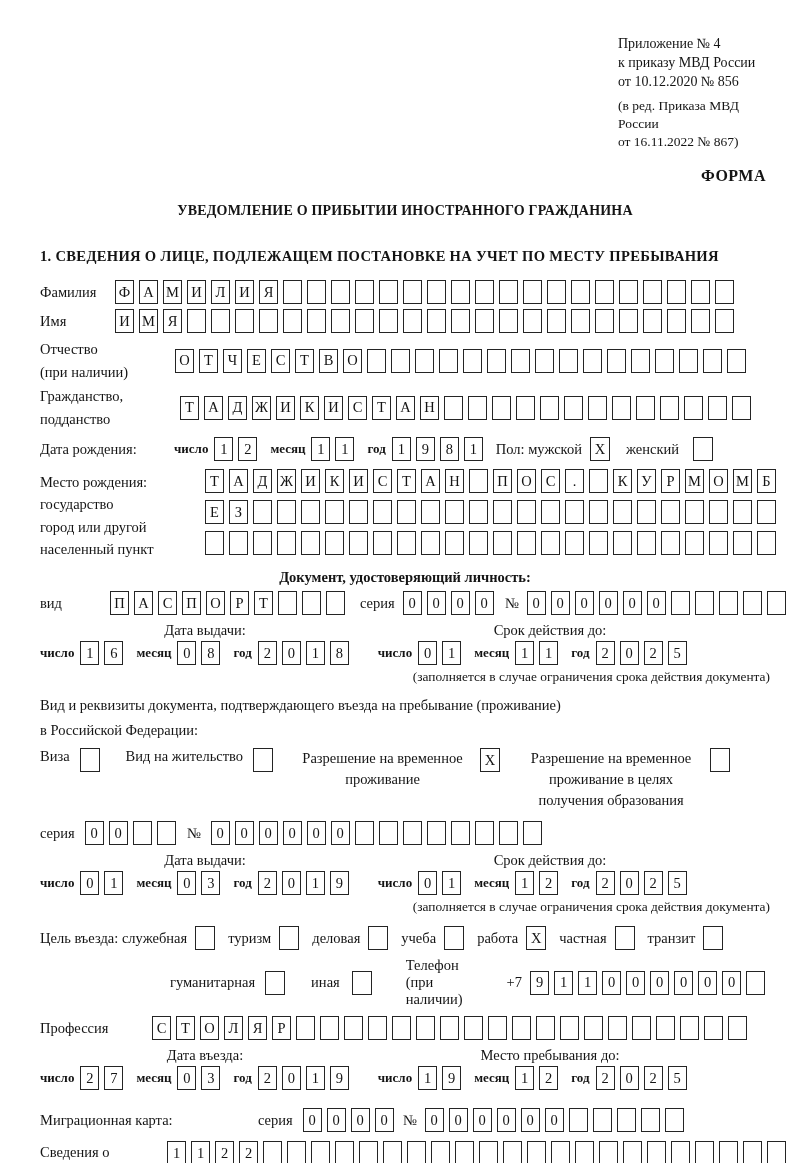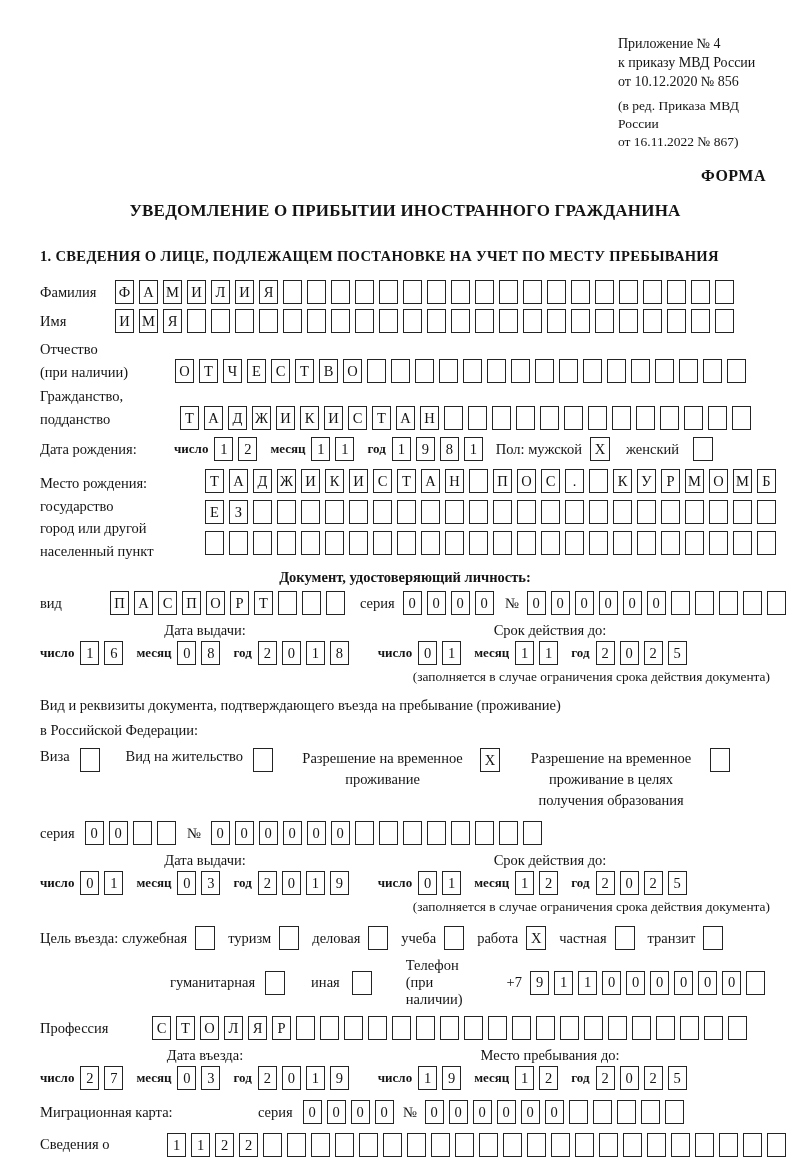--- a/index.html
+++ b/index.html
@@ -3,26 +3,26 @@
 <meta charset="utf-8">
 <style>
   html,body { margin:0; padding:0; background:#fff; }
   .page { width:800px; height:1163px; box-sizing:border-box; padding:34px 30px 10px 40px;
           background:#fff; color:#141414; font-family:"Liberation Serif", serif; overflow:hidden; }
 
   
   .appendix { margin-left:578px; font-size:14px; line-height:19px; }
   .revision { margin-left:578px; font-size:13.5px; line-height:18px; margin-top:6px; }
   .forma { text-align:right; padding-right:4px; font-weight:bold; font-size:16px; margin-top:16px; letter-spacing:.5px; }
-  .title { text-align:center; font-weight:bold; font-size:17px; line-height:24px; margin-top:14px; letter-spacing:.2px; }
+  .title { text-align:center; font-weight:bold; font-size:14px; line-height:24px; margin-top:14px; letter-spacing:.2px; }
   .title-underline { display:inline-block; width:56px; border-bottom:2.5px solid #3a3a3a; margin-left:14px; }
   .sec1 { font-weight:bold; font-size:14.6px; margin-top:25px; margin-bottom:15px; letter-spacing:.3px; }
 
   
-  .frow { display:flex; align-items:flex-end; }
+  .frow { display:flex; align-items:center; }
   .lbl { font-size:14.5px; line-height:24px; flex:0 0 auto; }
   .lblstack { flex:0 0 auto; font-size:14.5px; line-height:22.5px; }
   .w75{width:75px} .w135{width:135px} .w140{width:140px} .w165{width:165px}
   .w70{width:70px} .w112{width:112px} .w118{width:118px} .w127{width:127px} .w160{width:160px}
   .cells { display:flex; flex:0 0 auto; }
   .cell { flex:0 0 auto; width:19px; height:24px; border:1.8px solid #242424; margin-right:5px;
           box-sizing:border-box; display:flex; align-items:center; justify-content:center;
           font-size:14.5px; background:#fff; }
   .cb { flex:0 0 auto; width:20px; height:24px; border:1.8px solid #242424; box-sizing:border-box;
         display:flex; align-items:center; justify-content:center; font-size:14.5px; background:#fff; }
@@ -606,21 +606,21 @@
       <span class="dl ml">год</span>
       <span class="cells">
           <span class="cell">2</span>
           <span class="cell">0</span>
           <span class="cell">2</span>
           <span class="cell">5</span>
         </span>
     </span>
   </div>
 
-  <div class="frow" style="align-items:flex-end; margin-top:10px;">
+  <div class="frow" style="align-items:flex-end; margin-top:18px;">
     <span class="lbl w160">Миграционная карта:</span>
     <span class="lbl" style="margin-left:58px; margin-right:10px;">серия</span>
     <span class="cells">
         <span class="cell">0</span>
         <span class="cell">0</span>
         <span class="cell">0</span>
         <span class="cell">0</span>
       </span>
     <span class="lbl" style="margin-left:4px; margin-right:8px;">№</span>
     <span class="cells">

